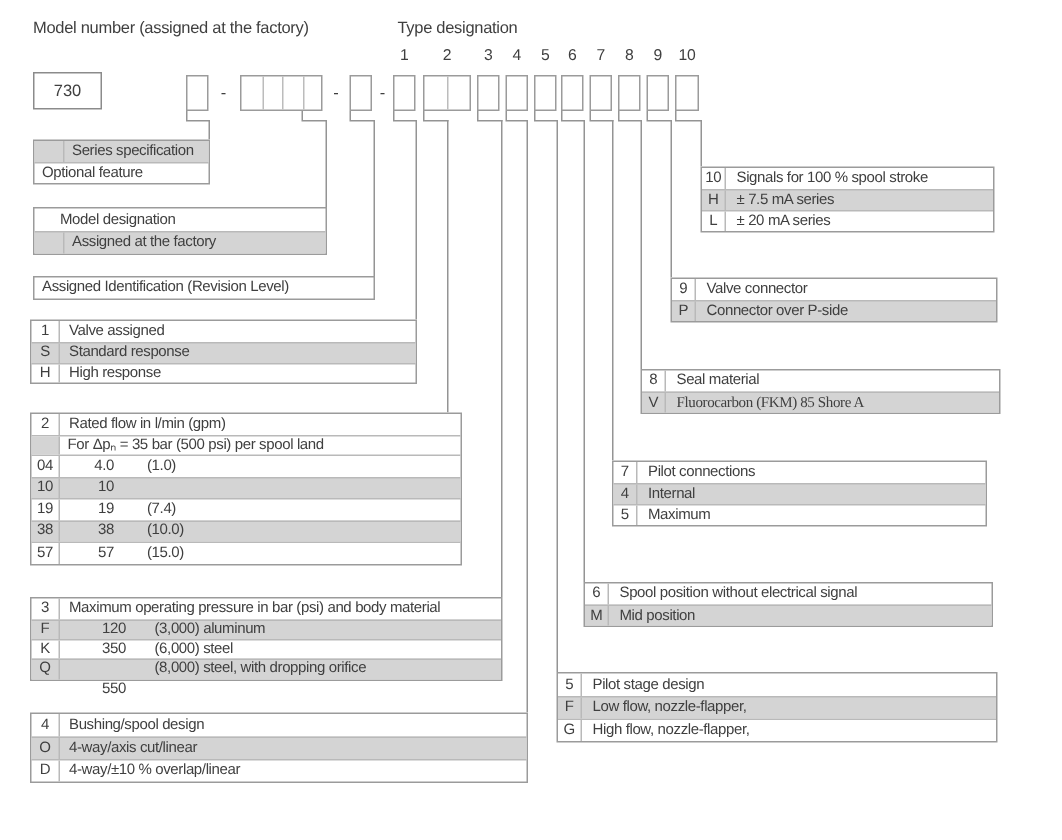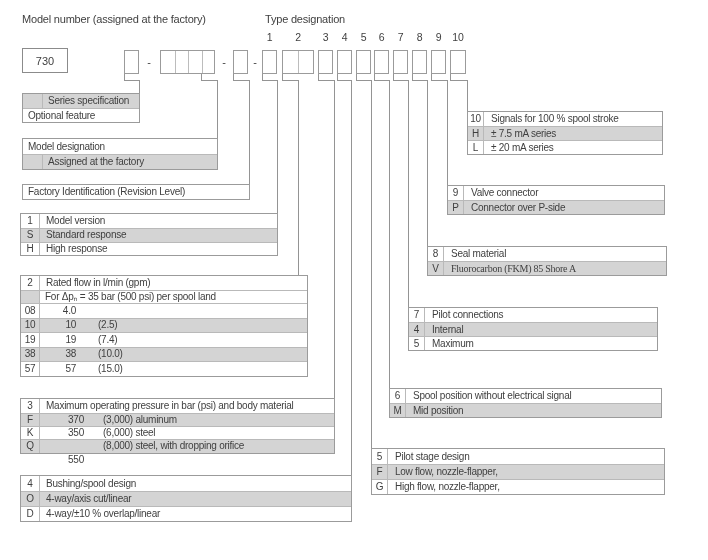--- a/index.html
+++ b/index.html
@@ -118,64 +118,64 @@
   <div class="tbl" style="left:22px;top:93px;width:118px">
       <div class="trow shaded" style="height: 14px;">
         <div class="tcell tcode" style="width: 20px;"></div>
         <div class="tcell tlabel" style="padding-left: 5px;">Series specification</div>
       </div>
       <div class="trow thead" style="height: 14px;">
         <div class="tcell tlabel" style="padding-left: 5px;">Optional feature</div>
       </div>
     </div>
   <div class="tbl" style="left:22px;top:138px;width:196px">
-      <div class="trow thead" style="height: 15px;">
+      <div class="trow thead" style="height: 15px; margin-left: 12px;">
         <div class="tcell tlabel" style="padding-left: 5px;">Model designation</div>
       </div>
       <div class="trow shaded" style="height: 15px;">
         <div class="tcell tcode" style="width: 20px;"></div>
         <div class="tcell tlabel" style="padding-left: 5px;">Assigned at the factory</div>
       </div>
     </div>
   <div class="tbl" style="left:22px;top:184px;width:228px">
       <div class="trow thead" style="height: 14px;">
-        <div class="tcell tlabel" style="padding-left: 5px;">Factory Identification (Revision Level)</div>
+        <div class="tcell tlabel" style="padding-left: 5px;">Assigned Identification (Revision Level)</div>
       </div>
     </div>
   <div class="tbl" style="left:20px;top:213px;width:258px">
       <div class="trow thead" style="height: 14px;">
         <div class="tcell tcode" style="width: 19px;">1</div>
-        <div class="tcell tlabel" style="padding-left: 6px;">Model version</div>
+        <div class="tcell tlabel" style="padding-left: 6px;">Valve assigned</div>
       </div>
       <div class="trow shaded" style="height: 13.5px;">
         <div class="tcell tcode" style="width: 19px;">S</div>
         <div class="tcell tlabel" style="padding-left: 6px;">Standard response</div>
       </div>
       <div class="trow" style="height: 13.5px;">
         <div class="tcell tcode" style="width: 19px;">H</div>
         <div class="tcell tlabel" style="padding-left: 6px;">High response</div>
       </div>
     </div>
   <div class="tbl" style="left:20px;top:275px;width:288px">
       <div class="trow thead" style="height: 13.5px;">
         <div class="tcell tcode" style="width: 19px;">2</div>
         <div class="tcell tlabel" style="padding-left: 6px;">Rated flow in l/min (gpm)</div>
       </div>
       <div class="trow" style="height: 13.5px;">
         <div class="tcell tcode shaded" style="width: 19px;"></div>
         <div class="tcell tlabel" style="padding-left: 5px;">For Δpₙ = 35 bar (500 psi) per spool land</div>
       </div>
       <div class="trow" style="height: 14.5px;">
-        <div class="tcell tcode" style="width: 19px;">08</div>
+        <div class="tcell tcode" style="width: 19px;">04</div>
         <div class="tcell tval" style="width: 36px;">4.0</div>
+        <div class="tcell tlabel" style="padding-left: 22px;">(1.0)</div>
       </div>
       <div class="trow shaded" style="height: 14.5px;">
         <div class="tcell tcode" style="width: 19px;">10</div>
         <div class="tcell tval" style="width: 36px;">10</div>
-        <div class="tcell tlabel" style="padding-left: 22px;">(2.5)</div>
       </div>
       <div class="trow" style="height: 14.5px;">
         <div class="tcell tcode" style="width: 19px;">19</div>
         <div class="tcell tval" style="width: 36px;">19</div>
         <div class="tcell tlabel" style="padding-left: 22px;">(7.4)</div>
       </div>
       <div class="trow shaded" style="height: 14.5px; justify-content: flex-end;">
         <div class="tcell tcode" style="width: 19px;">38</div>
         <div class="tcell tval" style="width: 36px;">38</div>
         <div class="tcell tlabel" style="padding-left: 22px;">(10.0)</div>
@@ -186,21 +186,21 @@
         <div class="tcell tlabel" style="padding-left: 22px;">(15.0)</div>
       </div>
     </div>
   <div class="tbl" style="left:20px;top:398px;width:315px">
       <div class="trow thead" style="height: 13.5px;">
         <div class="tcell tcode" style="width: 19px;">3</div>
         <div class="tcell tlabel" style="padding-left: 6px;">Maximum operating pressure in bar (psi) and body material</div>
       </div>
       <div class="trow shaded" style="height: 13.4px;">
         <div class="tcell tcode" style="width: 19px;">F</div>
-        <div class="tcell tval" style="width: 44px;">370</div>
+        <div class="tcell tval" style="width: 44px;">120</div>
         <div class="tcell tlabel" style="padding-left: 19px;">(3,000) aluminum</div>
       </div>
       <div class="trow" style="height: 13.4px;">
         <div class="tcell tcode" style="width: 19px;">K</div>
         <div class="tcell tval" style="width: 44px;">350</div>
         <div class="tcell tlabel" style="padding-left: 19px;">(6,000) steel</div>
       </div>
       <div class="trow shaded" style="height: 13.4px;">
         <div class="tcell tcode" style="width: 19px;">Q</div>
         <div class="tcell tval" style="width: 44px; margin-top: 20px;">550</div>

